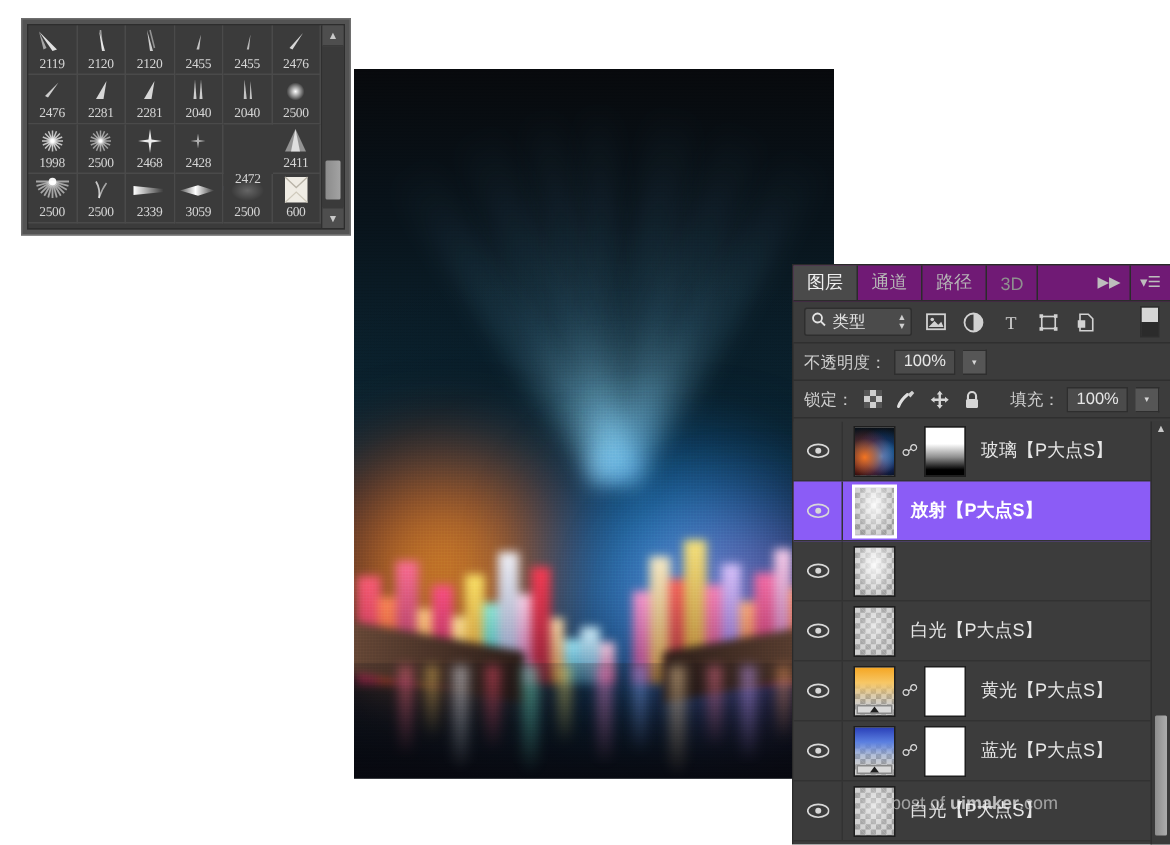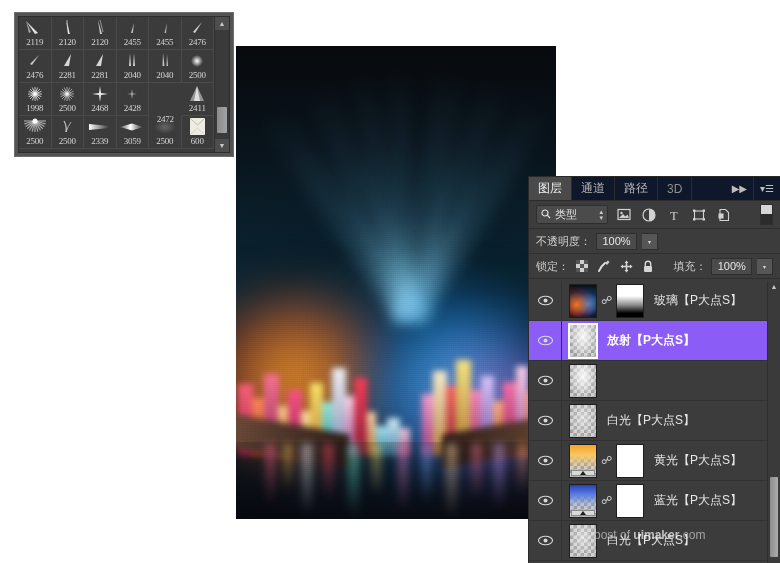--- a/index.html
+++ b/index.html
@@ -98,21 +98,21 @@
     background:linear-gradient(90deg,#8b8b8b,#a3a3a3);border-radius:1px;
   }
 
   
   #layers-panel{
     position:absolute;left:528px;top:176px;width:252px;height:387px;
     background:#3c3c3c;border-left:1px solid #2a2a2a;border-top:1px solid #2a2a2a;
     box-sizing:border-box;color:#d4d4d4;
   }
   #lp-tabs{
-    height:23px;background:#0f172a;display:flex;align-items:stretch;
+    height:23px;background:#701a75;display:flex;align-items:stretch;
     border-bottom:1px solid #2b2b2b;position:relative;
   }
   .lp-tab{
     padding:0 9px;display:flex;align-items:center;font-size:12px;color:#b6b6b6;
     border-right:1px solid #2b2b2b;cursor:default;
   }
   .lp-tab.active{background:#4a4a4a;color:#efefef;}
   .lp-tab.dim{color:#8f8f8f;}
   #lp-tabspace{flex:1;border-right:none;}
   #lp-collapse,#lp-menu{

